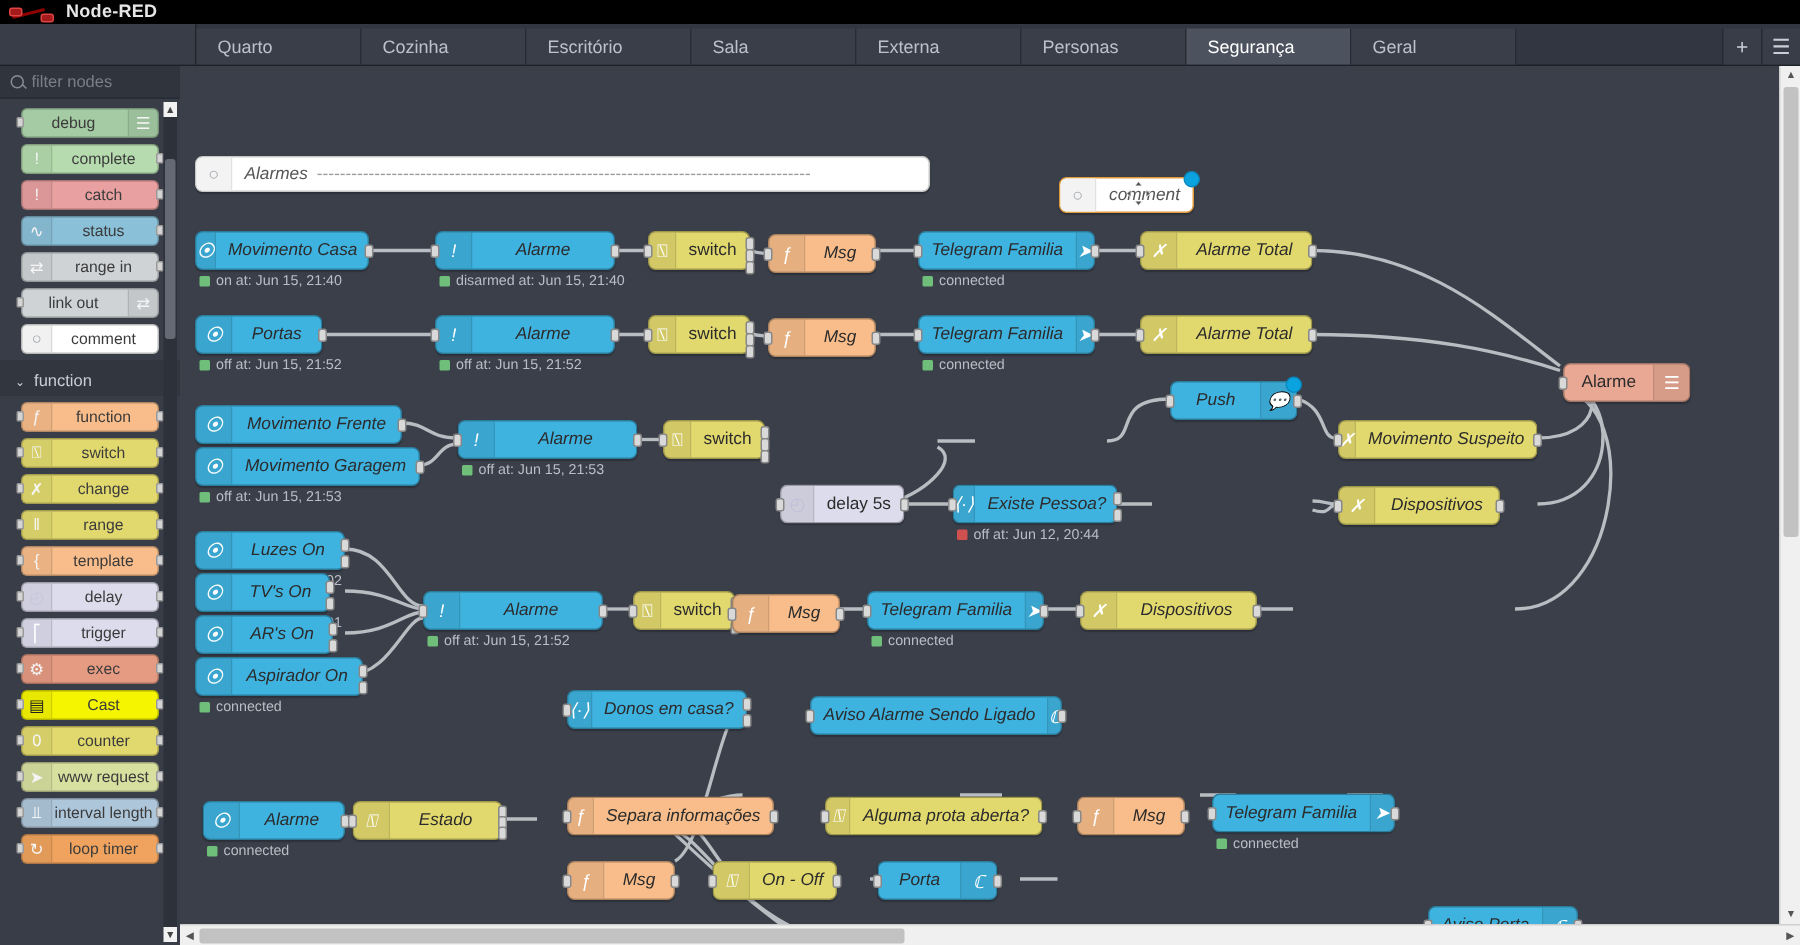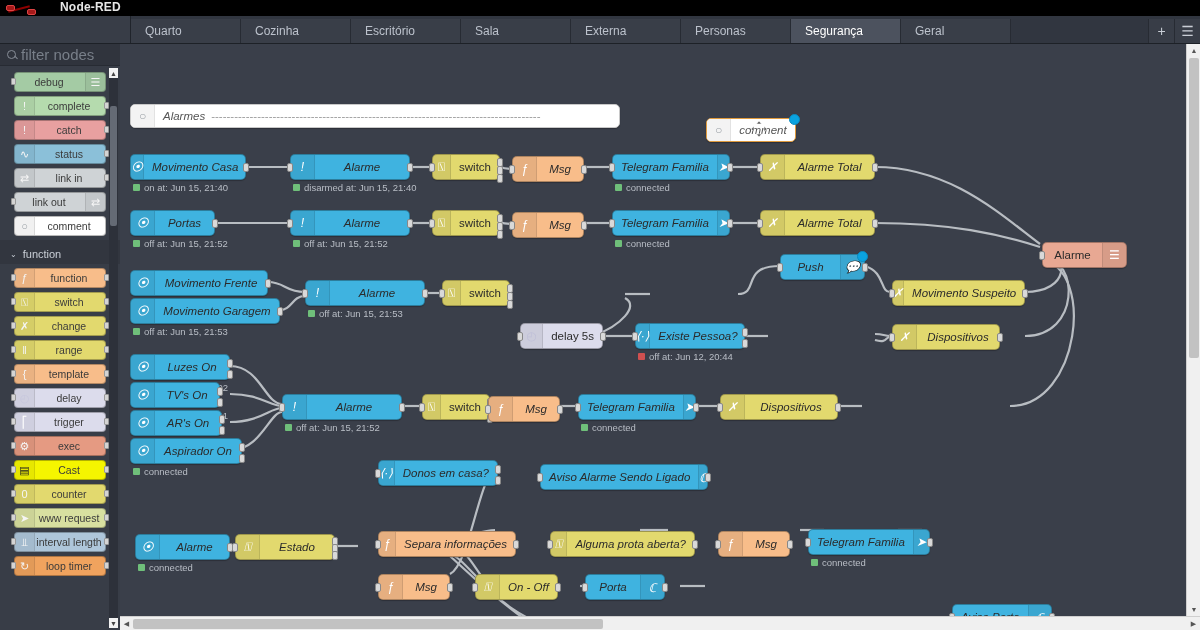--- a/index.html
+++ b/index.html
@@ -9,21 +9,21 @@
     background:#2a2f38;
     font-size:12px;
     -webkit-font-smoothing: antialiased;
   }
 
   
   #header {
     height:16px; background:#000; position:relative;
     display:flex; align-items:center;
   }
-  #brand { display:flex; align-items:center; gap:20px; padding-left:6px;text-decoration:underline; }
+  #brand { display:flex; align-items:center; gap:4px; padding-left:6px;text-decoration:underline; }
   #brand .logo { width:34px; height:13px; position:relative; }
   #brand .logo .wire { position:absolute; left:2px; top:6px; width:22px; height:2px; background:#8f0000;
      transform:rotate(-14deg); }
   #brand .logo .n1 { position:absolute; left:0; top:3px; width:9px; height:6px; background:#a51a1a;
      border-radius:2px; border:1px solid #d44; }
   #brand .logo .n2 { position:absolute; left:21px; top:7px; width:9px; height:6px; background:#a51a1a;
      border-radius:2px; border:1px solid #d44; }
   #brand .title { color:#e6e6e6; font-size:12px; font-weight:bold; letter-spacing:.2px;
      position:relative; top:-1px;}
 
@@ -54,21 +54,21 @@
   
   #palette { width:120px; background:#383d47; position:relative; overflow:hidden; }
   #filterbox {
     height:22px; background:#30343d; display:flex; align-items:center;
     gap:5px; padding:0 7px; border-bottom:1px solid #272b33;
   }
   #filterbox .mag { width:9px;height:9px;border:1.4px solid #878d97;border-radius:50%;position:relative;}
   #filterbox .mag:after{content:"";position:absolute;width:4px;height:1.4px;background:#878d97;
      transform:rotate(45deg);right:-3px;bottom:0px;}
   #filterbox input {
-    background:transparent;border:0;outline:0;color:#aeb4bd;font-size:15px;
+    background:transparent;border:0;outline:0;color:#aeb4bd;font-size:11px;
     font-family:"Liberation Sans",sans-serif; width:90px;
   }
   #filterbox input::placeholder{color:#787f89;}
 
   #palette-scroll { height:564px; overflow:hidden; position:relative; padding-top:2px;}
   .pnode {
     width:92px; height:20px; margin:4px auto 0 auto;
     border-radius:4px; position:relative;
     display:flex; align-items:center;
     font-size:10.5px; color:#3b3b3b;
@@ -234,21 +234,21 @@
         <span class="lbl">catch</span>
         <span class="port r"></span>
       </div>
       <div class="pnode" style="background:#8bc0d9;">
         <span class="icon">∿</span>
         <span class="lbl">status</span>
         <span class="port r"></span>
       </div>
       <div class="pnode" style="background:#cfd3d6;">
         <span class="icon">⇄</span>
-        <span class="lbl">link in</span>
+        <span class="lbl">range in</span>
         <span class="port r"></span>
       </div>
       <div class="pnode" style="background:#cfd3d6;">
         <span class="port l"></span>
         <span class="lbl">link out</span>
         <span class="icon right">⇄</span>
       </div>
       <div class="pnode" style="background:#ffffff;">
         <span class="icon" style="color:#9aa0a6;">○</span>
         <span class="lbl">comment</span>

